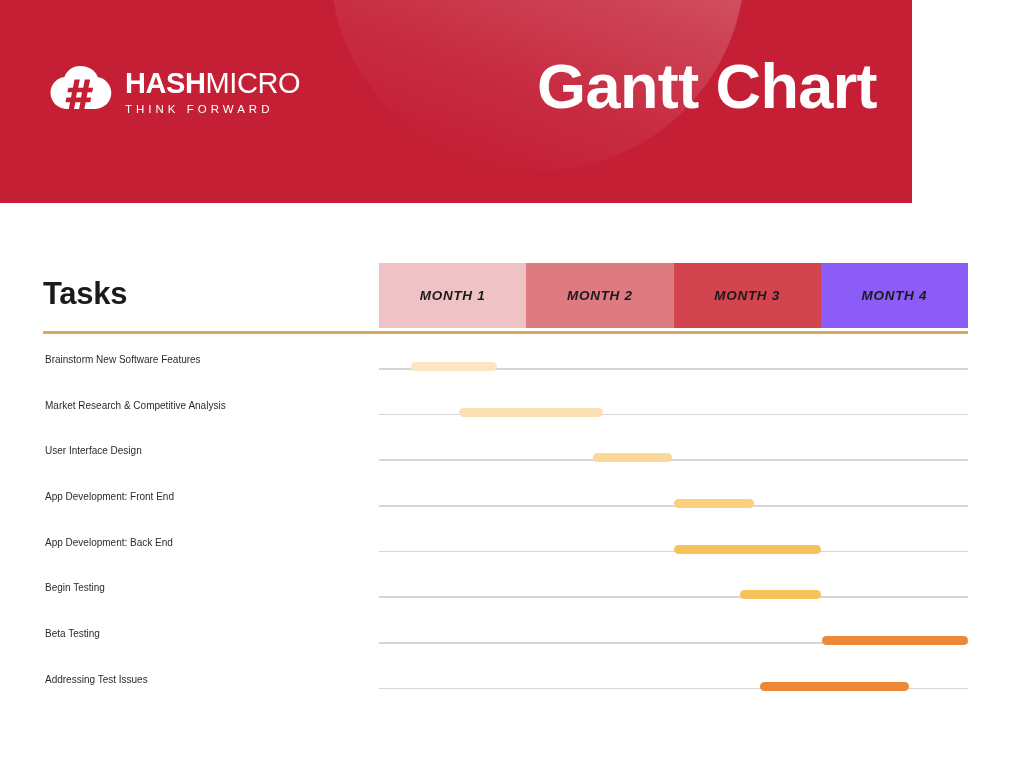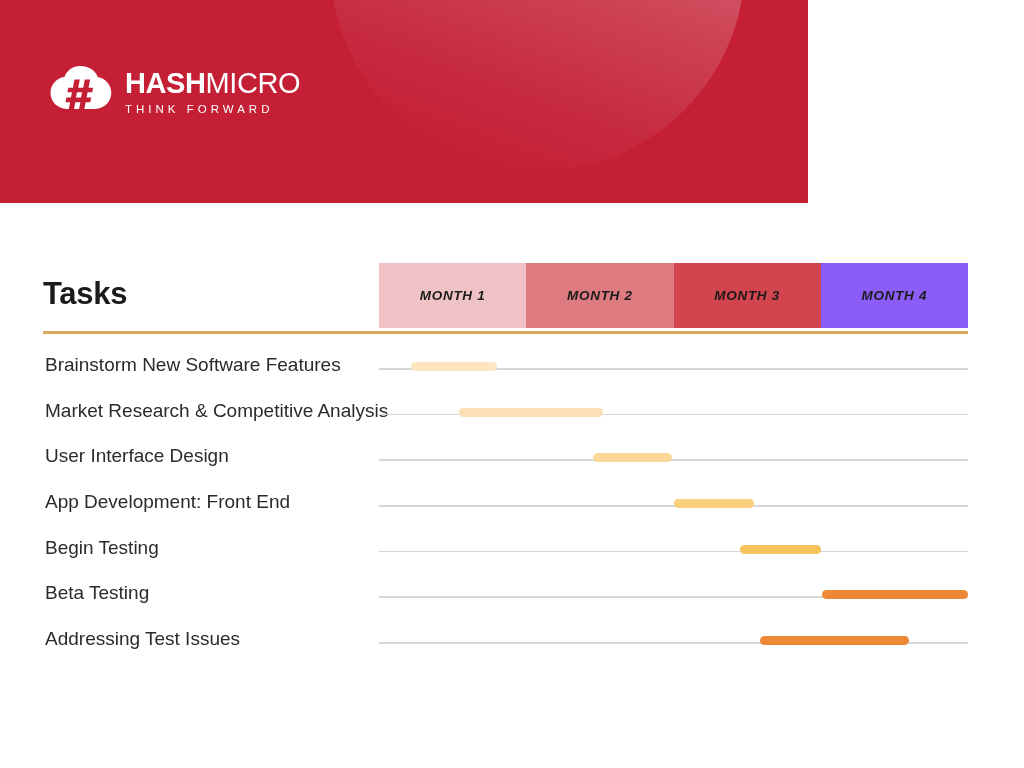--- a/index.html
+++ b/index.html
@@ -6,21 +6,21 @@
   html, body {
     width:1024px; height:768px;
     background:#ffffff;
     font-family:"Liberation Sans", sans-serif;
     overflow:hidden;
   }
   #app { position:relative; width:1024px; height:768px; background:#fff; }
 
   
   .banner {
-    position:absolute; left:0; top:0; width:808px; height:203px;
+    position:absolute; left:0; top:0; width:912px; height:203px;
     background:#C41F35;
     overflow:hidden;
   }
   .banner-circle {
     position:absolute;
     left:330px; top:-244px;
     width:415px; height:415px;
     border-radius:50%;
     background:
       linear-gradient(200deg,
@@ -83,21 +83,21 @@
     position:absolute; left:43px; top:128px;
     width:925px; height:2.5px;
     background:#D9A760;
   }
 
   
   .rows { position:absolute; left:0; top:140px; width:1024px; }
   .row { position:relative; height:45.7px; }
   .row-label {
     position:absolute; left:45px; top:11px;
-    font-size:19px; color:#2b2b2b;
+    font-size:10px; color:#2b2b2b;
     white-space:nowrap;
   }
   .track {
     position:absolute; left:379px; width:589px;
     top:25px; height:1.6px;
     background:#d6d6d6;
   }
   .bar {
     position:absolute; top:19px; height:9px;
     border-radius:4.5px;
@@ -117,20 +117,21 @@
         <g fill="#C41F35">
           <path d="M24.5 15.5h5.3l-1.6 8.2h5.0l1.6-8.2h5.3l-1.6 8.2h4.6l-0.9 4.6h-4.6l-1.0 5.3h4.6l-0.9 4.6h-4.6l-1.7 8.5h-5.3l1.7-8.5h-5.0l-1.7 8.5h-5.3l1.7-8.5h-4.6l0.9-4.6h4.6l1.0-5.3h-4.6l0.9-4.6h4.6zM27.0 28.3l-1.0 5.3h5.0l1.0-5.3z"></path>
         </g>
       </svg>
       <div class="logo-text">
         <div class="logo-main"><span>HASH</span><span class="thin">MICRO</span></div>
         <div class="logo-sub">THINK FORWARD</div>
       </div>
     </div>
 
+    <div class="banner-title">Gantt Chart</div>
   </div>
 
   <div class="chart-area">
 
     <div class="head-row">
       <div class="tasks-title">Tasks</div>
     </div>
 
     <div class="months" id="months">
         <div class="month-cell" style="background: rgb(239, 195, 198);">MONTH 1</div>
@@ -156,20 +157,25 @@
           <div class="row-label">User Interface Design</div>
           <div class="track"></div>
           <div class="bar" style="left: 592.513px; width: 79.515px; background: rgb(250, 216, 152);"></div>
         </div>
         <div class="row">
           <div class="row-label">App Development: Front End</div>
           <div class="track"></div>
           <div class="bar" style="left: 673.5px; width: 80.9875px; background: rgb(250, 207, 126);"></div>
         </div>
         <div class="row">
+          <div class="row-label">App Development: Back End</div>
+          <div class="track"></div>
+          <div class="bar" style="left: 673.5px; width: 147.25px; background: rgb(245, 195, 89);"></div>
+        </div>
+        <div class="row">
           <div class="row-label">Begin Testing</div>
           <div class="track"></div>
           <div class="bar" style="left: 739.763px; width: 80.9875px; background: rgb(245, 195, 89);"></div>
         </div>
         <div class="row">
           <div class="row-label">Beta Testing</div>
           <div class="track"></div>
           <div class="bar" style="left: 822.222px; width: 145.778px; background: rgb(237, 137, 54);"></div>
         </div>
         <div class="row">

